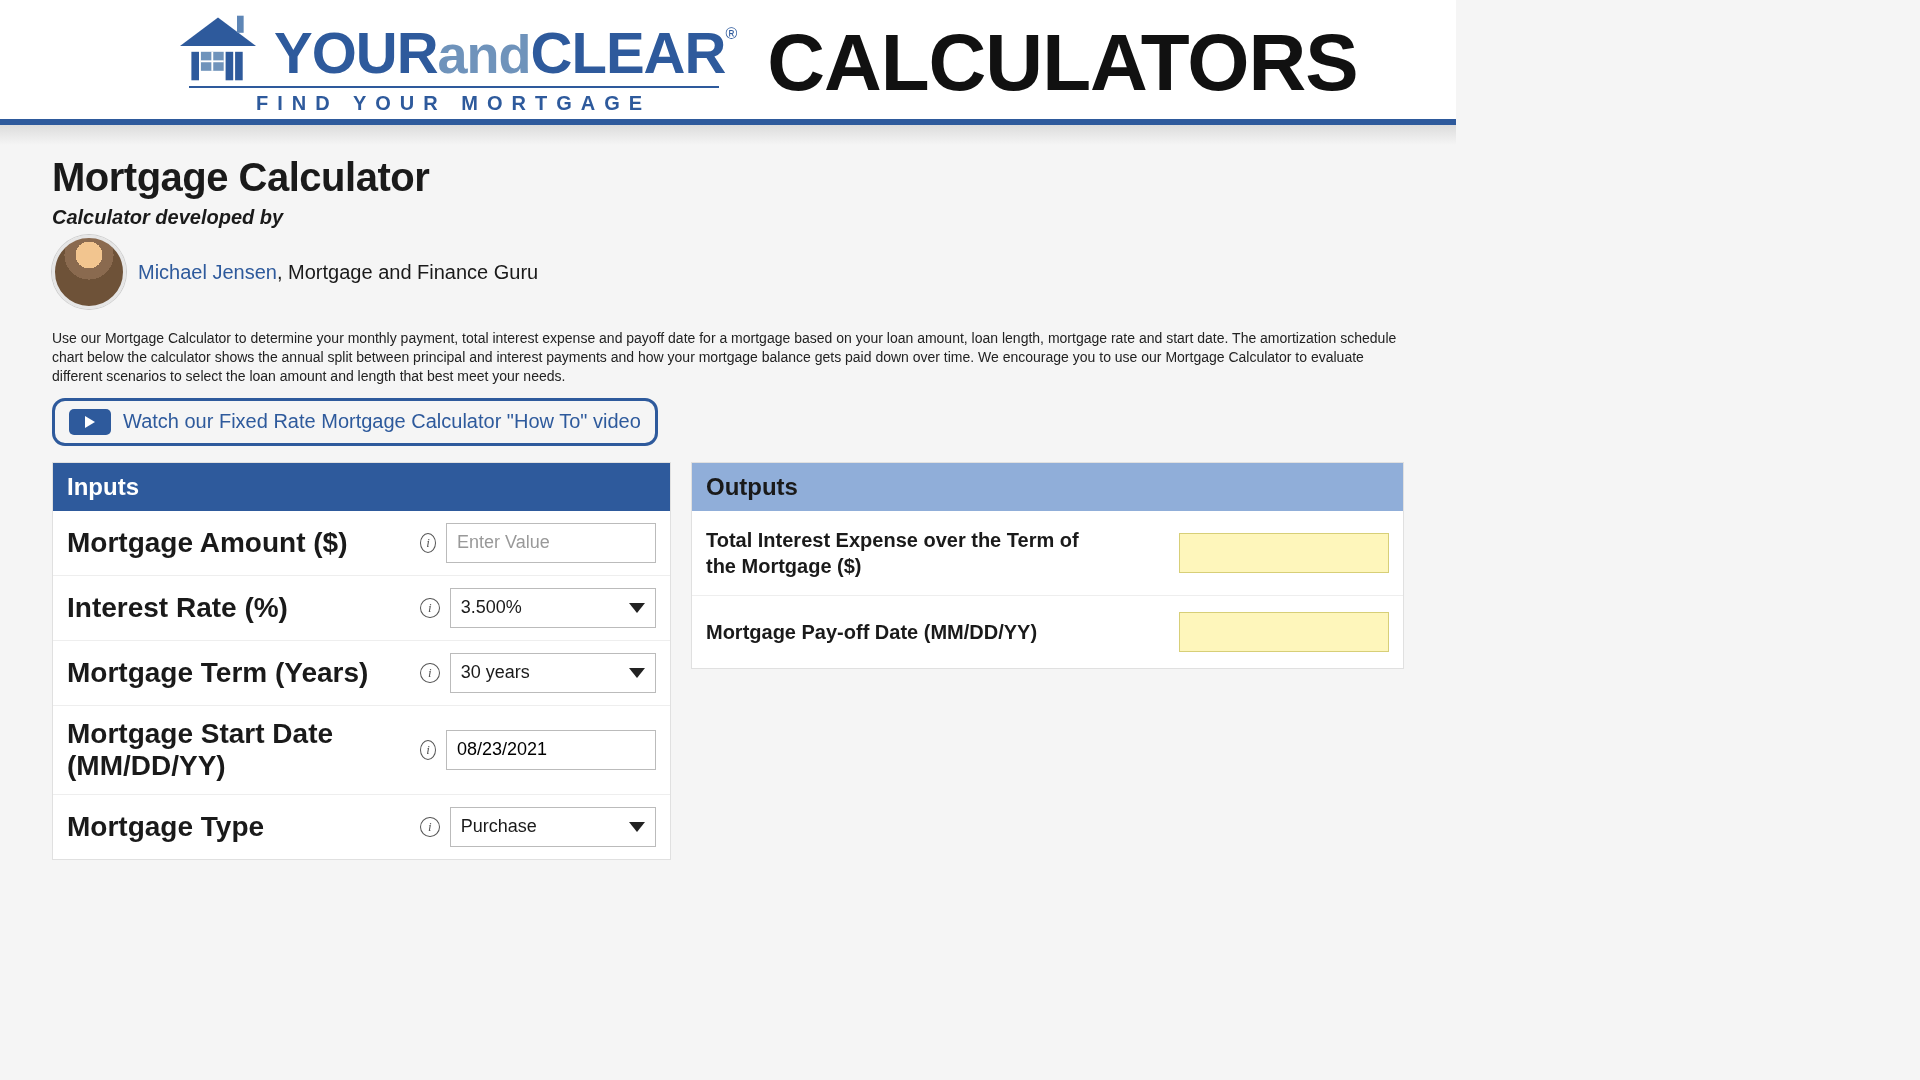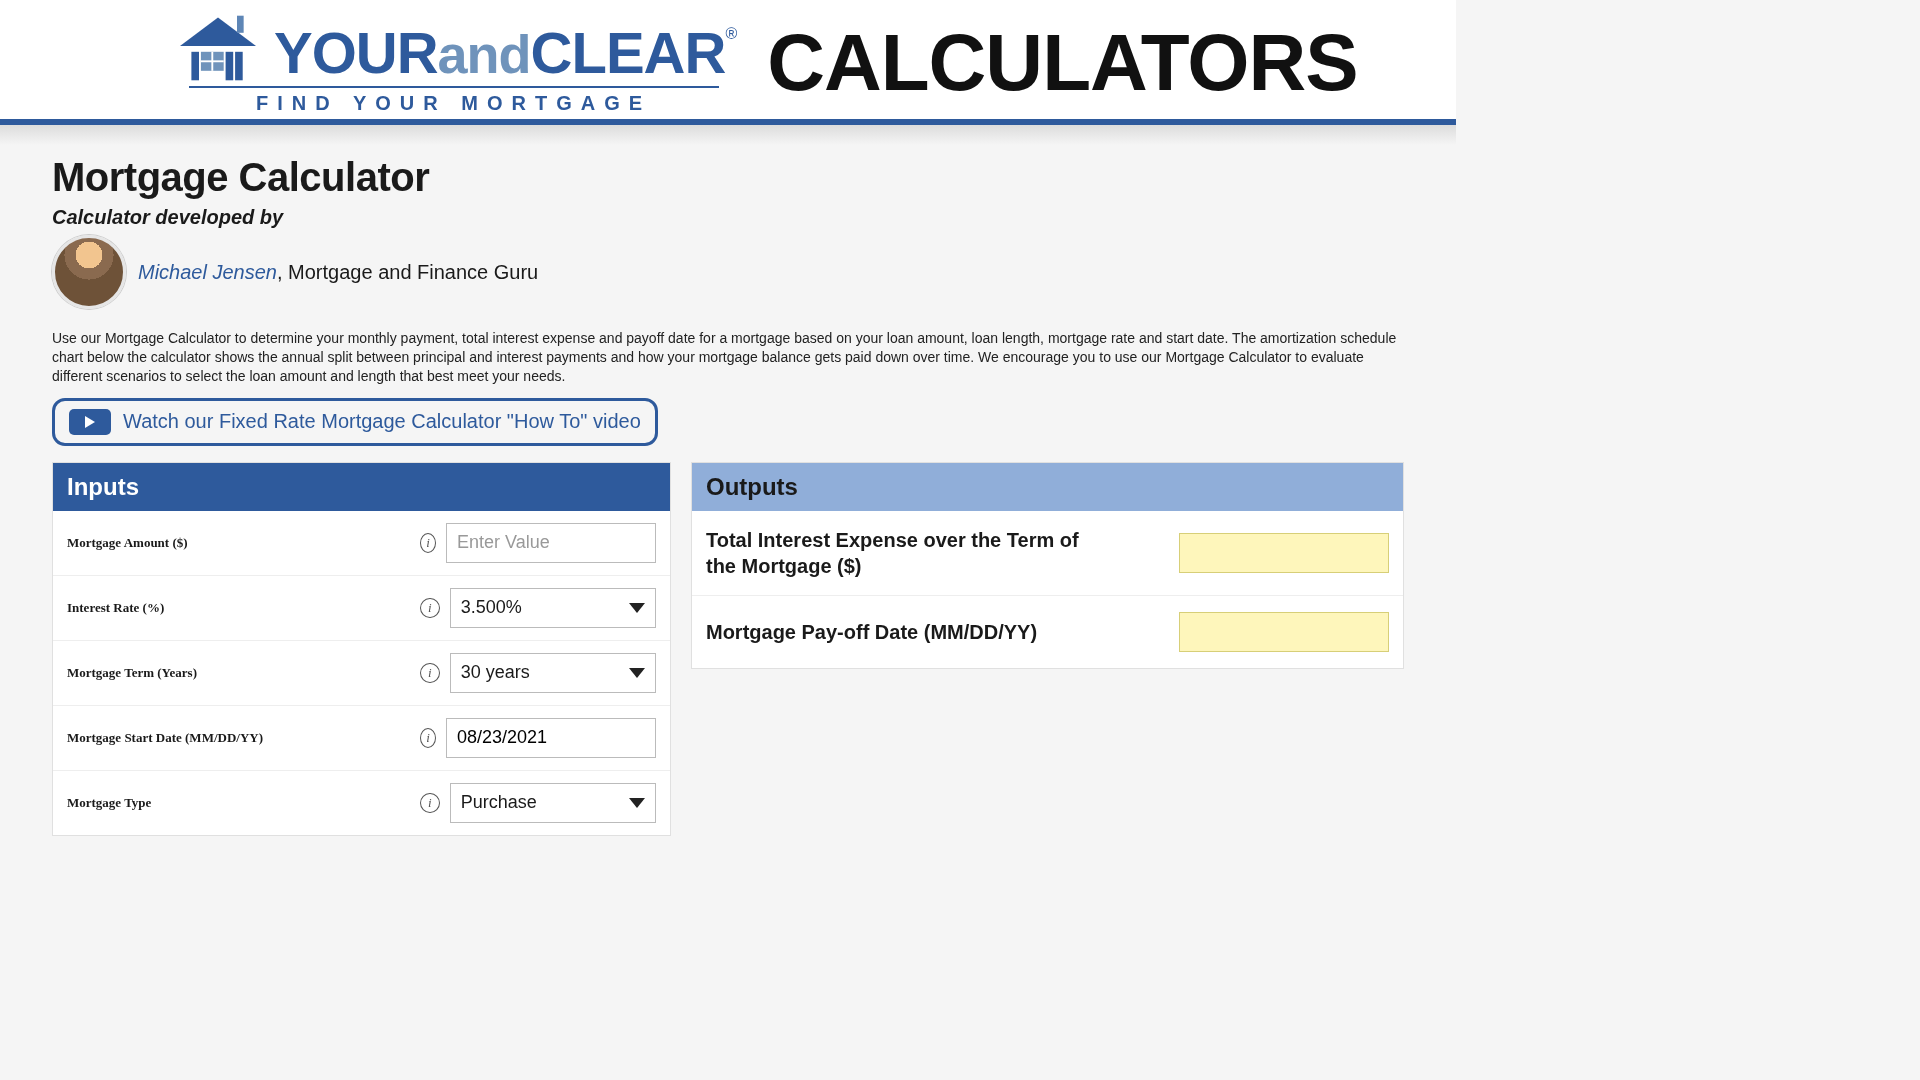--- a/index.html
+++ b/index.html
@@ -59,21 +59,21 @@
   margin-top: 6px;
   font-weight: 600;
 }
 .author-row { display: flex; align-items: center; gap: 12px; margin-top: 6px; }
 .avatar {
   width: 74px; height: 74px; border-radius: 50%;
   border: 3px solid #e6e6e6;
   background: radial-gradient(circle at 50% 25%, #f2c58f 0 22%, #8a6a4f 22% 40%, #6e5238 40% 100%);
   box-shadow: 0 0 0 1px #ccc;
 }
-.author-link { color: #2e5a9c; font-size: 20px; text-decoration: none; font-style: italic; }
+.author-link { color: #2e5a9c; font-size: 20px; text-decoration: none; }
 .author-title { font-size: 20px; }
 .intro {
   font-size: 14px;
   line-height: 1.35;
   margin-top: 20px;
   color: #222;
 }
 .video-box {
   display: inline-flex;
   align-items: center;
@@ -104,21 +104,21 @@
   color: #fff; font-weight: 700; font-size: 24px;
   padding: 10px 14px;
 }
 .panel-inputs  .panel-head { background: #2e5a9c; }
 .panel-outputs .panel-head { background: #90aed9; color: #1a1a1a; }
 .row {
   display: flex; align-items: center; justify-content: space-between;
   padding: 12px 14px; border-bottom: 1px solid #eee;
 }
 .row:last-child { border-bottom: none; }
-.row-label { font-weight: 700; font-size: 13px; flex: 1; font-family: Liberation Serif, serif; }
+.row-label { font-weight: 700; font-size: 28px; flex: 1; }
 .info-circle {
   width: 20px; height: 20px; border: 1.5px solid #555; border-radius: 50%;
   display: inline-flex; align-items: center; justify-content: center;
   font-family: Georgia, serif; font-style: italic; font-size: 13px; color: #555;
   margin-right: 10px; cursor: help;
 }
 .field-wrap { display: flex; align-items: center; width: 236px; }
 .text-input, .select-box {
   width: 210px; height: 40px; border: 1px solid #bbb;
   font-size: 18px; padding: 0 10px; background: #fff;

